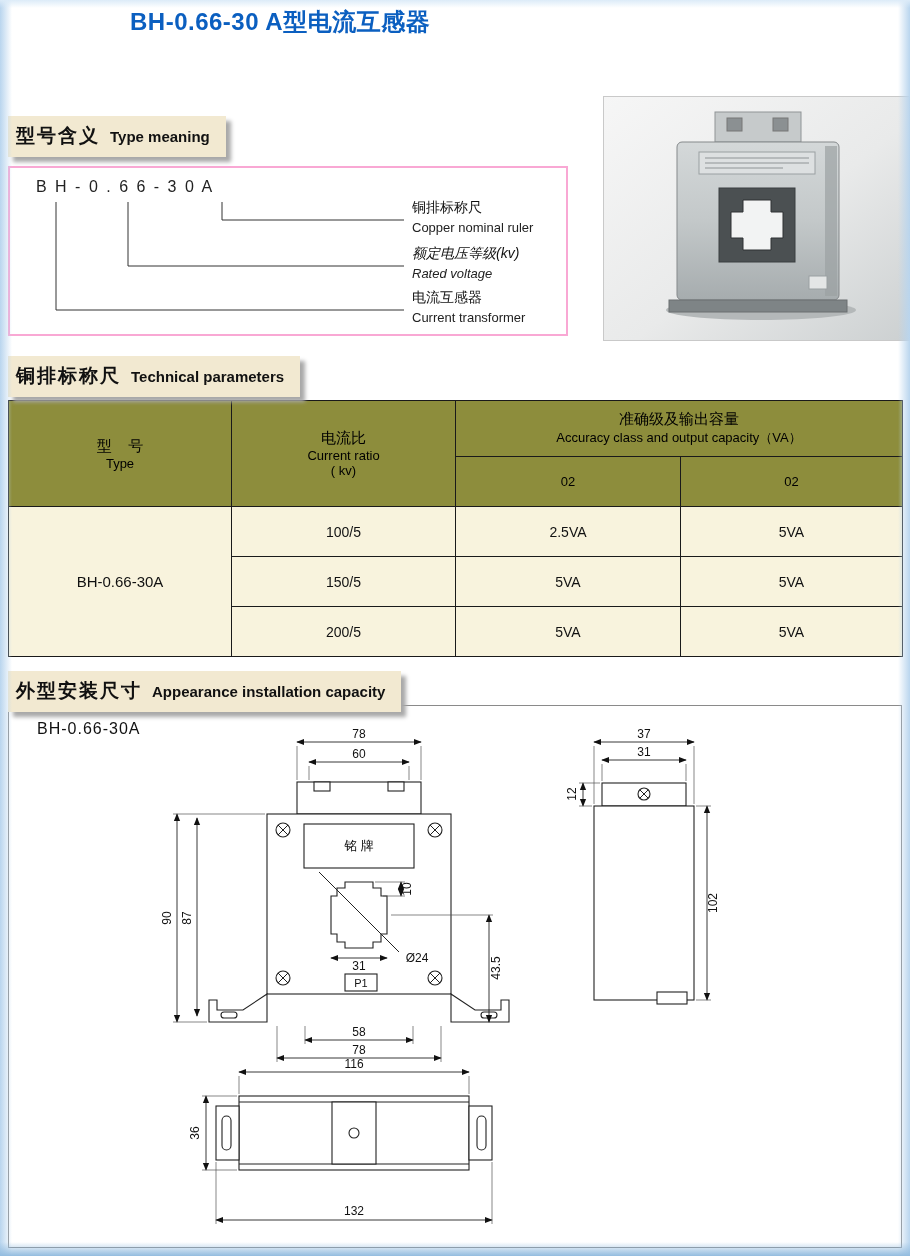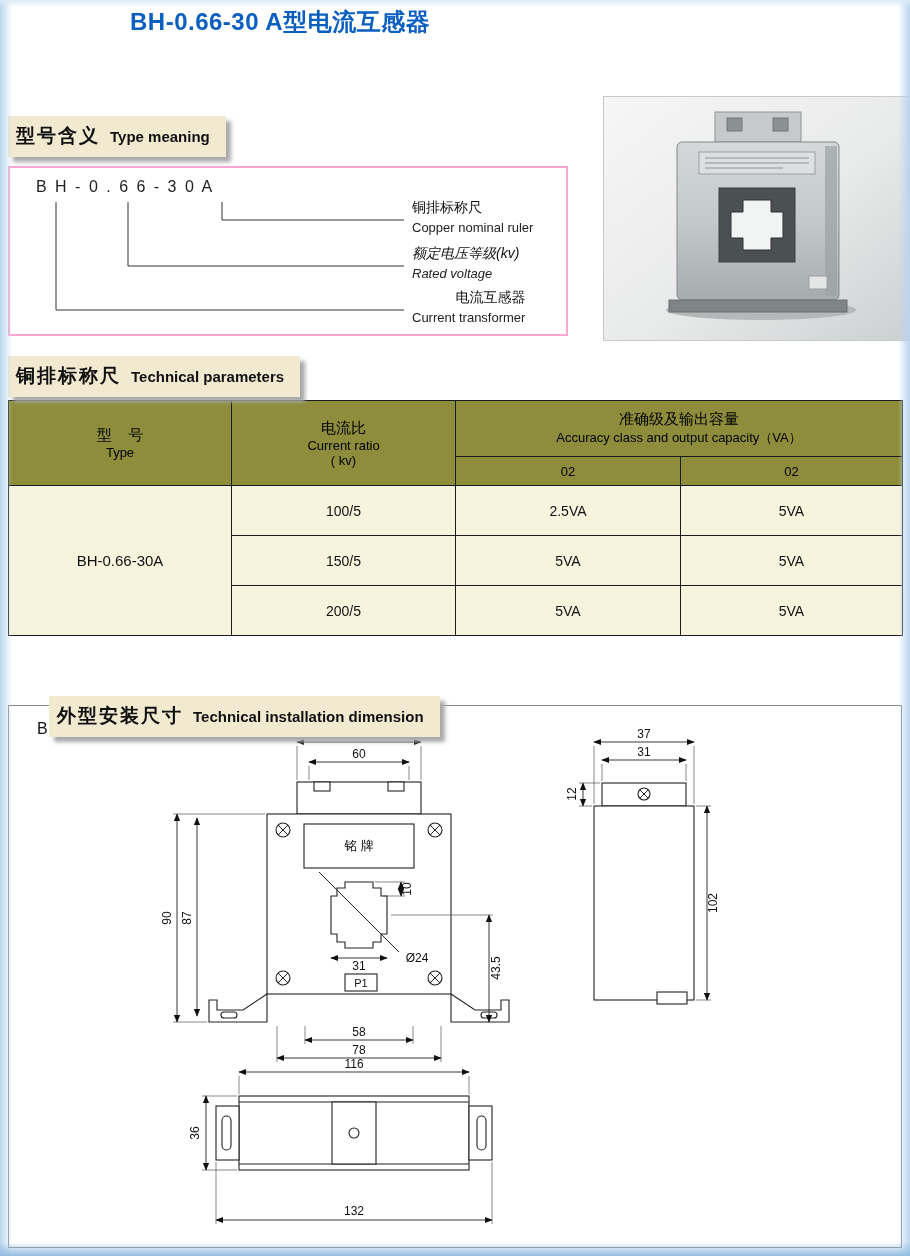--- a/index.html
+++ b/index.html
@@ -15,45 +15,45 @@
 
   
   .title{position:absolute;left:130px;top:8px;color:#0b5fc0;font-weight:bold;
          font-size:24px;line-height:1.2;letter-spacing:0.5px;}
 
   
   .sec-head{position:absolute;left:8px;background:#f2e9d1;box-shadow:5px 5px 4px #a9a9a9;
             padding:7px 16px 8px 8px;display:flex;align-items:baseline;gap:10px;z-index:2;}
   .sec-head .cn{font-family:"Liberation Serif","DejaVu Serif",serif;font-weight:bold;font-size:19px;letter-spacing:2px;}
   .sec-head .en{font-family:Liberation Sans, sans-serif;font-weight:bold;font-size:15px;}
-  .sh1{top:116px;} .sh2{top:356px;} .sh3{top:696px;margin-left:41px;}
+  .sh1{top:116px;} .sh2{top:356px;} .sh3{top:671px;}
 
   
   .type-box{position:absolute;left:8px;top:166px;width:560px;height:170px;border:2px solid #f9a8d4;background:#fff;}
   .type-model{position:absolute;left:26px;top:10px;font-size:16px;letter-spacing:2px;color:#222;}
   .type-lines{position:absolute;left:0;top:0;width:560px;height:170px;}
   .type-lines polyline{fill:none;stroke:#333;stroke-width:1;}
   .tm-label{position:absolute;left:402px;}
   .tm-label .cn{font-size:14px;line-height:18px;}
   .tm-label .en{font-size:13px;line-height:16px;margin-top:4px;color:#222;}
-  .tml1{top:30px;} .tml2{top:76px;font-style:italic;} .tml3{top:120px;text-align:right;}
+  .tml1{top:30px;} .tml2{top:76px;font-style:italic;} .tml3{top:120px;}
 
   
   .photo{position:absolute;left:603px;top:96px;width:307px;height:245px;}
 
   
   .tech-table{position:absolute;left:8px;top:400px;width:894px;border-collapse:collapse;
               background:#f8f3dd;table-layout:fixed;text-align:center;}
   .tech-table th,.tech-table td{border:1px solid #1a1a1a;text-align:center;vertical-align:middle;font-weight:normal;padding:2px;}
   .tech-table thead th{background:#8d8d3c;color:#000;}
   .tech-table .h-cn{font-size:15px;}
   .tech-table .h-en{font-size:13px;}
   .tech-table .pre{white-space:pre;}
   .tech-table .row1 th{height:56px;}
-  .tech-table .row2 th{height:29px;font-size:13px;}
+  .tech-table .row2 th{height:50px;font-size:13px;}
   .tech-table tbody tr{height:50px;}
   .tech-table tbody td{font-size:14px;}
   .tech-table td.model{font-size:15px;}
 
   
   .dim-box{position:absolute;left:8px;top:705px;width:894px;height:543px;border:1px solid #8a8a8a;background:#fff;}
   .dim-model{position:absolute;left:28px;top:14px;font-size:16px;letter-spacing:1px;}
   svg.view{position:absolute;overflow:visible;}
   .front-view{left:150px;top:20px;width:400px;height:345px;}
   .side-view{left:560px;top:22px;width:155px;height:300px;}
@@ -178,21 +178,21 @@
       <tr>
         <td>200/5</td>
         <td>5VA</td>
         <td>5VA</td>
       </tr>
     </tbody>
   </table>
 
   <div class="sec-head sh3">
     <span class="cn">外型安装尺寸</span>
-    <span class="en">Technical installation dimension</span>
+    <span class="en">Appearance installation capacity</span>
   </div>
 
   <div class="dim-box">
     <div class="dim-model">BH-0.66-30A</div>
 
     <svg class="view front-view" viewBox="0 0 400 345">
       <defs>
         <marker id="arF" viewBox="0 0 10 10" refX="9" refY="5" markerWidth="9" markerHeight="9" orient="auto-start-reverse">
           <path d="M0,1 L10,5 L0,9 z" fill="#111"></path>
         </marker>

